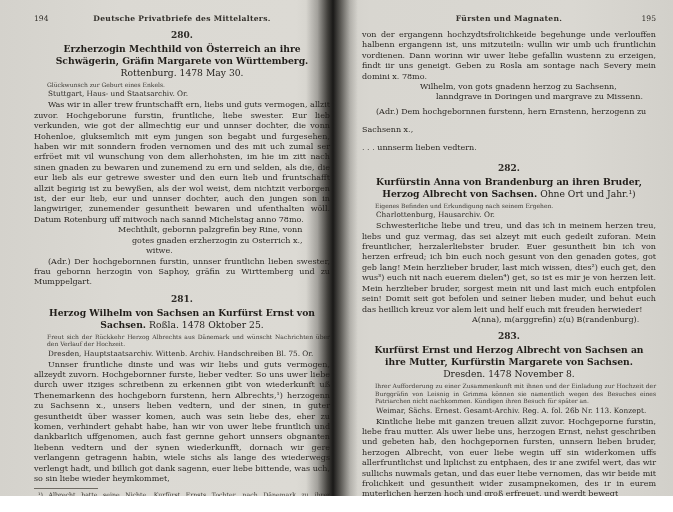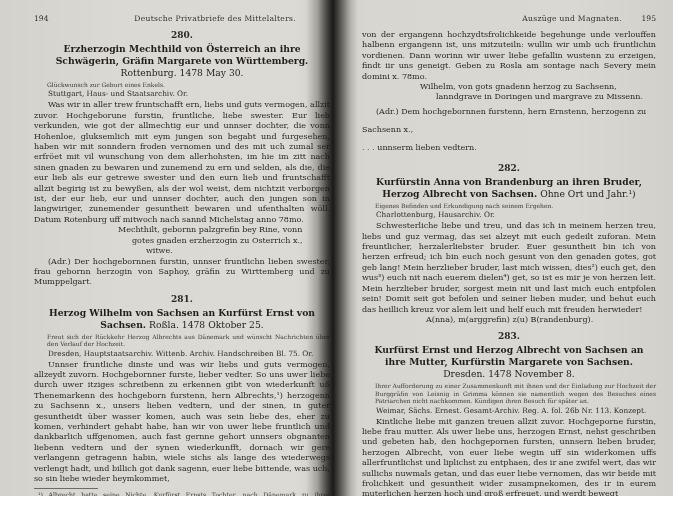--- a/index.html
+++ b/index.html
@@ -11,37 +11,37 @@
   .gutter {
     position:absolute; top:0; left:306px; width:52px; height:512px;
     background:linear-gradient(to right, rgba(23,21,18,0) 0%, rgba(23,21,18,0.25) 22%, rgba(23,21,18,0.78) 42%, rgba(10,9,8,0.92) 52%, rgba(23,21,18,0.65) 66%, rgba(23,21,18,0.18) 85%, rgba(23,21,18,0) 100%);
   }
   .page { position:absolute; top:14px; }
   .page-left  { left:34px;  width:296px; }
   .page-right { left:362px; width:294px; }
   .running-head { display:flex; align-items:baseline; font-size:7.6px; margin-bottom:7px; color:#33302b; }
   .running-head .num { width:34px; }
   .running-head .num.right { text-align:right; }
-  .running-head .title { flex:1; text-align:right; letter-spacing:0.3px; }
+  .running-head .title { flex:1; text-align:center; letter-spacing:0.3px;font-weight:bold; }
   .letter-number { text-align:center; font-weight:bold; font-size:9px; margin:6px 0 3px; }
   .letter-title { text-align:center; font-size:9.2px; line-height:12px; margin:0 2px 2px; color:#211e1a; }
   .letter-title .t-bold { font-weight:bold; }
   .summary { font-size:6px; line-height:7.4px; margin:1px 0 1px 13px; color:#3d3a35; text-align:justify; }
   .source  { font-size:7.3px; margin:1px 0 2px 14px; }
   .body-par { font-size:8px; line-height:10.4px; text-align:justify; text-indent:14px; margin:0; }
   .address  { font-size:8px; line-height:10.4px; text-align:justify; text-indent:14px; margin:0; }
   .addr-lines { font-size:8px; line-height:18px; margin:0; }
   .addr-lines .l0 { text-indent:14px; }
   .sig-block { font-size:8px; line-height:10.4px; margin:0; }
   .sig-280 { margin-left:84px; }
   .sig-280 .i1 { padding-left:14px; }
   .sig-280 .i2 { padding-left:28px; }
   .sig-281 { margin-left:58px; }
   .sig-281 .i1 { padding-left:16px; }
-  .sig-282 { margin-left:64px; }
+  .sig-282 { margin-left:110px; }
   .footnote-rule { width:64px; border:none; border-top:1px solid #6e6a62; margin:4px 0 2px; }
   .footnote { font-size:6.2px; line-height:7.8px; text-align:justify; color:#37342f; margin:0 0 0 4px; }
   .fn-gap { margin-top:6px; }
 </style>
 </head>
 <body>
 
 <div class="scan">
 
   <div class="page page-left">
@@ -80,21 +80,21 @@
       <hr class="footnote-rule">
       <p class="footnote">¹) Albrecht hatte seine Nichte, Kurfürst Ernsts Tochter, nach Dänemark zu ihrer Heimführung geleitet. Aus seinem Bericht an seinen Bruder über diese Reise bringt v. Langenn, Herzog Albrecht der Beherzte, S. 455 f. einige Auszüge. Am 27. Oktober dankt Wilhelm dem Kurfürsten Ernst abermals für Nachrichten über Herzog Albrecht. (Ebenda Blatt 76. Or.)</p>
     </div>
   </div>
 
   <div class="gutter"></div>
 
   <div class="page page-right">
     <div class="running-head">
       <span class="num"></span>
-      <span class="title">Auszüge und Magnaten.</span>
+      <span class="title">Fürsten und Magnaten.</span>
       <span class="num right">195</span>
     </div>
 
     <div class="letter">
       <p class="body-par" style="text-indent:0;">von der ergangenn hochzydtsfrolichkeide begehunge unde verlouffen halbenn ergangenn ist, uns mitzuteiln: wullin wir umb uch fruntlichin vordienen. Dann worinn wir uwer liebe gefallin wustenn zu erzeigen, findt iir uns geneigt. Geben zu Rosla am sontage nach Severy mein domini x. 78mo.</p>
       <div class="sig-block sig-281">
         <div class="i0">Wilhelm, von gots gnadenn herzog zu Sachsenn,</div>
         <div class="i1">lanndgrave in Doringen und margrave zu Missenn.</div>
       </div>
       <div class="addr-lines">

